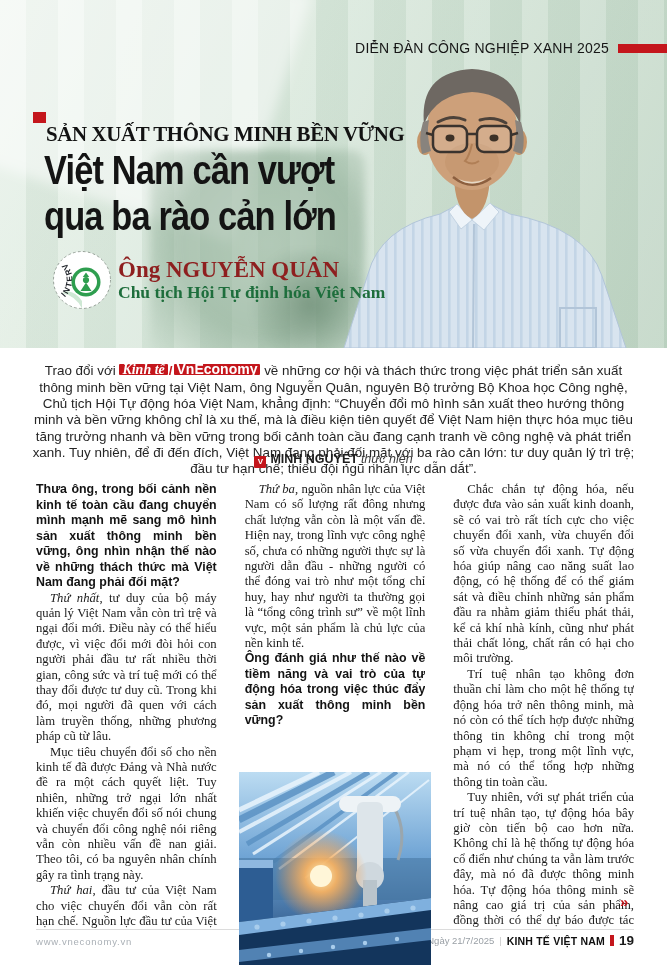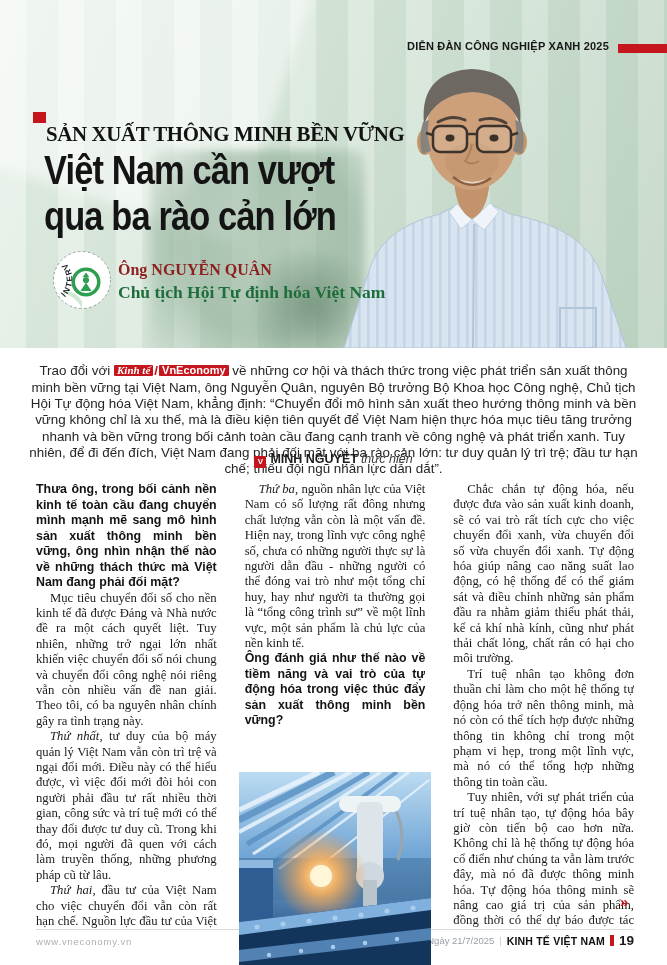--- a/index.html
+++ b/index.html
@@ -15,41 +15,41 @@
         transform:rotate(18deg);filter:blur(6px);}
   .hero .machine-blur{position:absolute;left:150px;top:150px;width:215px;height:210px;border-radius:14px;
         background:radial-gradient(circle at 55% 45%,#9cb8a2 0%,#86a78e 55%,rgba(134,167,142,0) 100%);
         opacity:.55;filter:blur(4px);}
   .hero .machine-blur2{position:absolute;left:250px;top:250px;width:120px;height:110px;border-radius:10px;
         background:radial-gradient(circle,#5d7f66 0%,rgba(93,127,102,0) 75%);opacity:.6;filter:blur(3px);}
   .man{position:absolute;right:0;top:42px;width:345px;height:306px;}
 
   
   .edition{position:absolute;top:40px;right:58px;font-family:"Liberation Sans",sans-serif;
-        font-size:11px;font-weight:700;color:#171717;letter-spacing:.2px;}
+        font-size:14px;font-weight:400;color:#171717;letter-spacing:.2px;}
   .edition-bar{position:absolute;top:44px;right:0;width:49px;height:9px;background:#c4161c;}
 
   
   .kicker-square{position:absolute;left:33px;top:112px;width:13px;height:11px;background:#c4161c;}
   .kicker{position:absolute;left:46px;top:121px;font-family:"Liberation Serif",serif;font-weight:700;
         font-size:22px;letter-spacing:-.4px;color:#121212;transform:scaleX(.95);transform-origin:0 0;white-space:nowrap;}
   .title{position:absolute;left:44px;top:147px;font-family:"Liberation Sans",sans-serif;font-weight:700;
         font-size:40px;line-height:46px;letter-spacing:-1px;color:#141414;transform:scaleX(.86);
         transform-origin:0 0;white-space:nowrap;}
 
   
   .badge{position:absolute;left:52px;top:250px;width:60px;height:60px;}
   .person{position:absolute;left:118px;top:259px;line-height:22px;white-space:nowrap;}
-  .person .name{font-size:16px;font-weight:700;color:#8e1f1f;}
+  .person .name{font-size:23px;font-weight:700;color:#8e1f1f;}
   .person .role{font-size:17.5px;font-weight:700;color:#1e6e3c;}
 
   
   .intro{position:absolute;left:28px;top:350px;width:611px;text-align:center;
         font-family:"Liberation Sans",sans-serif;font-size:13.4px;line-height:16.3px;color:#262626;}
-  .chip{display:inline-block;background:#c4161c;color:#fff;font-weight:700;font-size:11px;
+  .chip{display:inline-block;background:#c4161c;color:#fff;font-weight:700;font-size:14px;
         line-height:11px;padding:0 3px;border-radius:1px;vertical-align:1px;}
   .chip.serif{font-family:"Liberation Serif",serif;font-style:italic;}
   .slash{color:#c4161c;font-weight:700;margin:0 1px;}
 
   .byline{position:absolute;left:0;top:452px;width:667px;text-align:center;
         font-family:"Liberation Sans",sans-serif;font-size:12.5px;color:#1c1c1c;}
   .byline .mark{display:inline-block;width:12px;height:12px;background:#c4161c;color:#fff;font-weight:700;
         font-size:8px;line-height:12px;text-align:center;vertical-align:-1px;margin-right:4px;border-radius:1px;}
   .byline .author{font-weight:700;}
   .byline .suffix{font-style:italic;color:#3b3b3b;margin-left:3px;}
@@ -168,22 +168,22 @@
     <span>về những cơ hội và thách thức trong việc phát triển sản xuất thông minh bền vững tại Việt Nam, ông Nguyễn Quân, nguyên Bộ trưởng Bộ Khoa học Công nghệ, Chủ tịch Hội Tự động hóa Việt Nam, khẳng định: “Chuyển đổi mô hình sản xuất theo hướng thông minh và bền vững không chỉ là xu thế, mà là điều kiện tiên quyết để Việt Nam hiện thực hóa mục tiêu tăng trưởng nhanh và bền vững trong bối cảnh toàn cầu đang cạnh tranh về công nghệ và phát triển xanh. Tuy nhiên, để đi đến đích, Việt Nam đang phải đối mặt với ba rào cản lớn: tư duy quản lý trì trệ; đầu tư hạn chế; thiếu đội ngũ nhân lực dẫn dắt”.</span>
   </p>
 
   <div class="byline">
     <span class="mark">V</span><span class="author">MINH NGUYỆT</span><span class="suffix">thực hiện</span>
   </div>
 
   <div class="cols">
     <div class="col">
       <p class="question q1">Thưa ông, trong bối cảnh nền kinh tế toàn cầu đang chuyển mình mạnh mẽ sang mô hình sản xuất thông minh bền vững, ông nhìn nhận thế nào về những thách thức mà Việt Nam đang phải đối mặt?</p>
+      <p class="indent"><i class="lead">Thứ nhất</i><span>, tư duy của bộ máy quản lý Việt Nam vẫn còn trì trệ và ngại đổi mới. Điều này có thể hiểu được, vì việc đổi mới đòi hỏi con người phải đầu tư rất nhiều thời gian, công sức và trí tuệ mới có thể thay đổi được tư duy cũ. Trong khi đó, mọi người đã quen với cách làm truyền thống, những phương pháp cũ từ lâu.</span></p>
       <p class="indent">Mục tiêu chuyển đổi số cho nền kinh tế đã được Đảng và Nhà nước đề ra một cách quyết liệt. Tuy nhiên, những trở ngại lớn nhất khiến việc chuyển đổi số nói chung và chuyển đổi công nghệ nói riêng vẫn còn nhiều vấn đề nan giải. Theo tôi, có ba nguyên nhân chính gây ra tình trạng này.</p>
-      <p class="indent"><i class="lead">Thứ nhất</i><span>, tư duy của bộ máy quản lý Việt Nam vẫn còn trì trệ và ngại đổi mới. Điều này có thể hiểu được, vì việc đổi mới đòi hỏi con người phải đầu tư rất nhiều thời gian, công sức và trí tuệ mới có thể thay đổi được tư duy cũ. Trong khi đó, mọi người đã quen với cách làm truyền thống, những phương pháp cũ từ lâu.</span></p>
       <p class="indent"><i class="lead">Thứ hai</i><span>, đầu tư của Việt Nam cho việc chuyển đổi vẫn còn rất hạn chế. Nguồn lực đầu tư của Việt Nam, đặc biệt là đầu tư công, hiện tại đang chỉ tập trung chủ yếu vào hạ tầng giao thông, còn những loại hạ tầng khác,</span></p>
     </div>
     <div class="col">
       <p class="indent"><i class="lead">Thứ ba</i><span>, nguồn nhân lực của Việt Nam có số lượng rất đông nhưng chất lượng vẫn còn là một vấn đề. Hiện nay, trong lĩnh vực công nghệ số, chưa có những người thực sự là người dẫn đầu - những người có thể đóng vai trò như một tổng chỉ huy, hay như người ta thường gọi là “tổng công trình sư” về một lĩnh vực, một sản phẩm là chủ lực của nền kinh tế.</span></p>
       <p class="question q2">Ông đánh giá như thế nào về tiềm năng và vai trò của tự động hóa trong việc thúc đẩy sản xuất thông minh bền vững?</p>
     </div>
     <div class="col">
       <p class="indent">Chắc chắn tự động hóa, nếu được đưa vào sản xuất kinh doanh, sẽ có vai trò rất tích cực cho việc chuyển đổi xanh, vừa chuyển đổi số vừa chuyển đổi xanh. Tự động hóa giúp nâng cao năng suất lao động, có hệ thống để có thể giám sát và điều chỉnh những sản phẩm đầu ra nhằm giảm thiểu phát thải, kể cả khí nhà kính, cũng như phát thải chất lỏng, chất rắn có hại cho môi trường.</p>
       <p class="indent">Trí tuệ nhân tạo không đơn thuần chỉ làm cho một hệ thống tự động hóa trở nên thông minh, mà nó còn có thể tích hợp được những thông tin không chỉ trong một phạm vi hẹp, trong một lĩnh vực, mà nó có thể tổng hợp những thông tin toàn cầu.</p>
       <p class="indent">Tuy nhiên, với sự phát triển của trí tuệ nhân tạo, tự động hóa bây giờ còn tiến bộ cao hơn nữa. Không chỉ là hệ thống tự động hóa cổ điển như chúng ta vẫn làm trước đây, mà nó đã được thông minh hóa. Tự động hóa thông minh sẽ nâng cao giá trị của sản phẩm, đồng thời có thể dự báo được tác động môi trường.</p>

